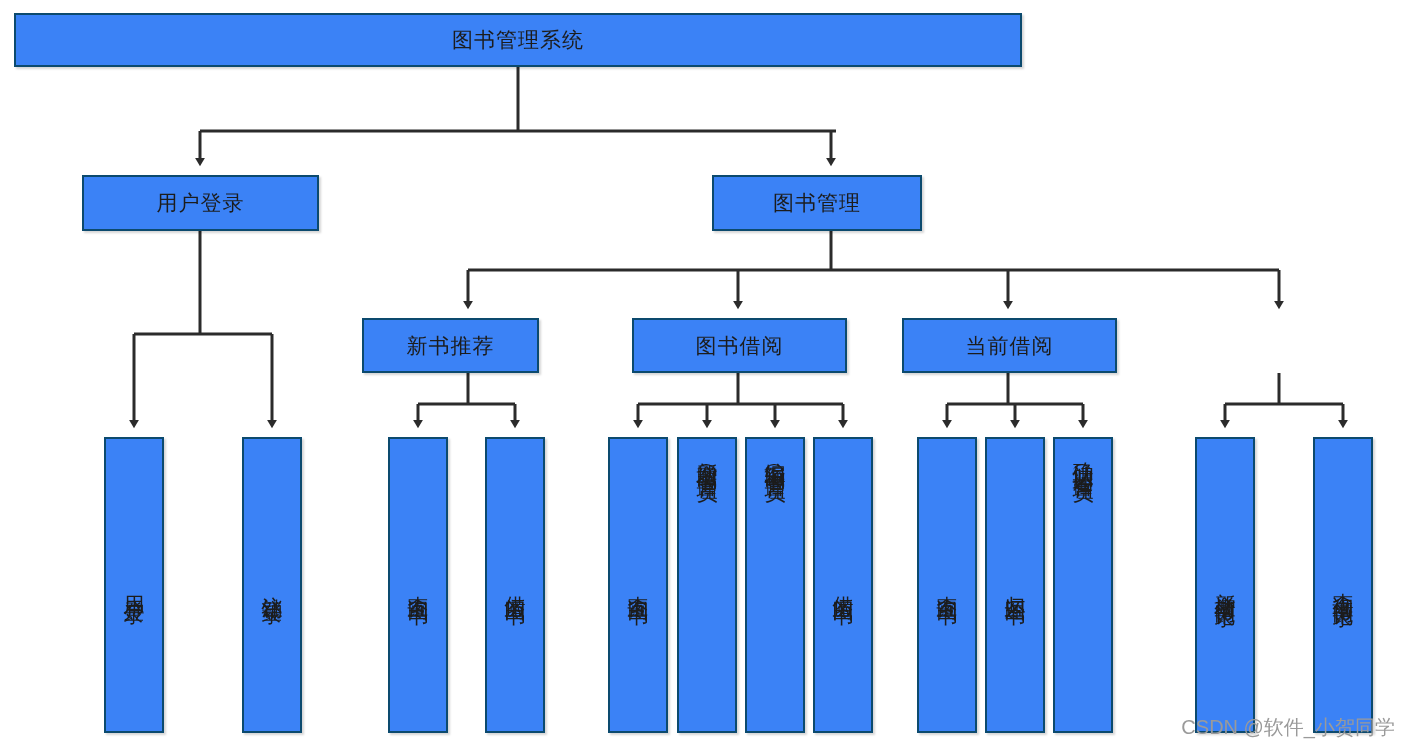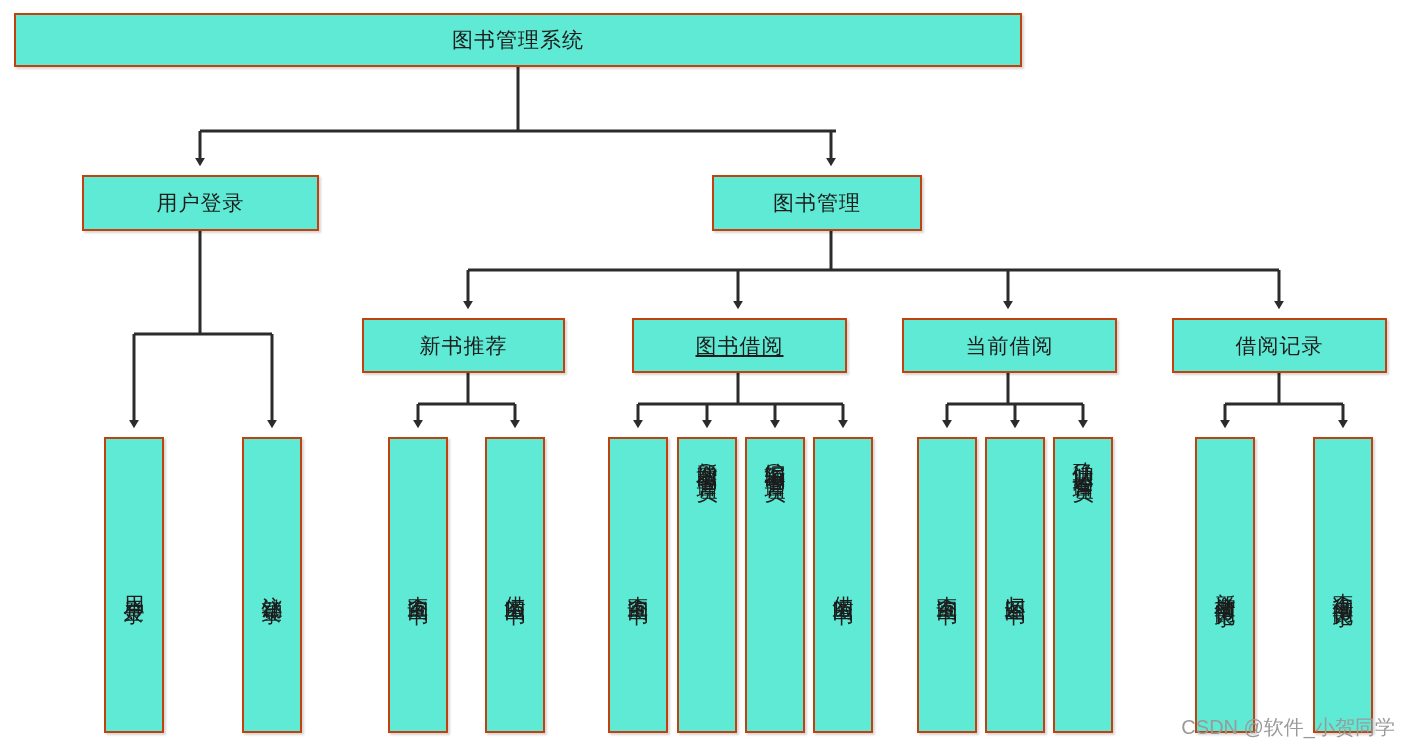--- a/index.html
+++ b/index.html
@@ -3,22 +3,22 @@
 <meta charset="utf-8">
 <style>
   html,body{margin:0;padding:0;background:#ffffff;}
   body{
     width:1405px;height:747px;
     font-family:"Liberation Sans","DejaVu Sans",sans-serif;
     overflow:hidden;position:relative;
   }
   #canvas{position:absolute;left:0;top:0;width:1405px;height:747px;}
 
-  .node{position:absolute;box-sizing:border-box;background:#5eead4;
-        border:2px solid #c2410c;
+  .node{position:absolute;box-sizing:border-box;background:#3b82f6;
+        border:2px solid #0c4a6e;
         box-shadow:2px 2px 2px rgba(0,0,0,0.16);
         display:flex;align-items:center;justify-content:center;}
   .node.horiz{font-size:21px;color:#1c1c1c;letter-spacing:1px;}
   .node.vert{
     writing-mode:vertical-rl;text-orientation:upright;
     font-size:21px;color:#1c1c1c;
     letter-spacing:3px;
     padding-top:6px;padding-bottom:6px;
     align-items:center;justify-content:center;
     line-height:1.05;
@@ -82,24 +82,23 @@
       <path d="M1225,404 L1225,424" marker-end="url(#arrow)"></path>
       <path d="M1343,404 L1343,424" marker-end="url(#arrow)"></path>
     </g>
   </svg>
 
   <div class="node horiz" style="left:14px;top:13px;width:1008px;height:54px;">图书管理系统</div>
 
   <div class="node horiz" style="left:82px;top:175px;width:237px;height:56px;">用户登录</div>
   <div class="node horiz" style="left:712px;top:175px;width:210px;height:56px;">图书管理</div>
 
-  <div class="node horiz" style="left:362px;top:318px;width:203px;height:55px;">新书推荐</div>
-  <div class="node horiz" style="left:632px;top:318px;width:215px;height:55px;text-decoration:underline;">图书借阅</div>
+  <div class="node horiz" style="left:362px;top:318px;width:177px;height:55px;">新书推荐</div>
+  <div class="node horiz" style="left:632px;top:318px;width:215px;height:55px;">图书借阅</div>
   <div class="node horiz" style="left:902px;top:318px;width:215px;height:55px;">当前借阅</div>
-  <div class="node horiz" style="left:1172px;top:318px;width:215px;height:55px;">借阅记录</div>
 
   <div class="node vert" style="left:104px;top:437px;width:60px;height:296px;">用户登录</div>
   <div class="node vert" style="left:242px;top:437px;width:60px;height:296px;">注销登录</div>
 
   <div class="node vert" style="left:388px;top:437px;width:60px;height:296px;">查询图书</div>
   <div class="node vert" style="left:485px;top:437px;width:60px;height:296px;">借阅图书</div>
 
   <div class="node vert" style="left:608px;top:437px;width:60px;height:296px;">查询图书</div>
   <div class="node vert toptext" style="left:677px;top:437px;width:60px;height:296px;">新增图书（管理员）</div>
   <div class="node vert toptext" style="left:745px;top:437px;width:60px;height:296px;">编辑图书（管理员）</div>

